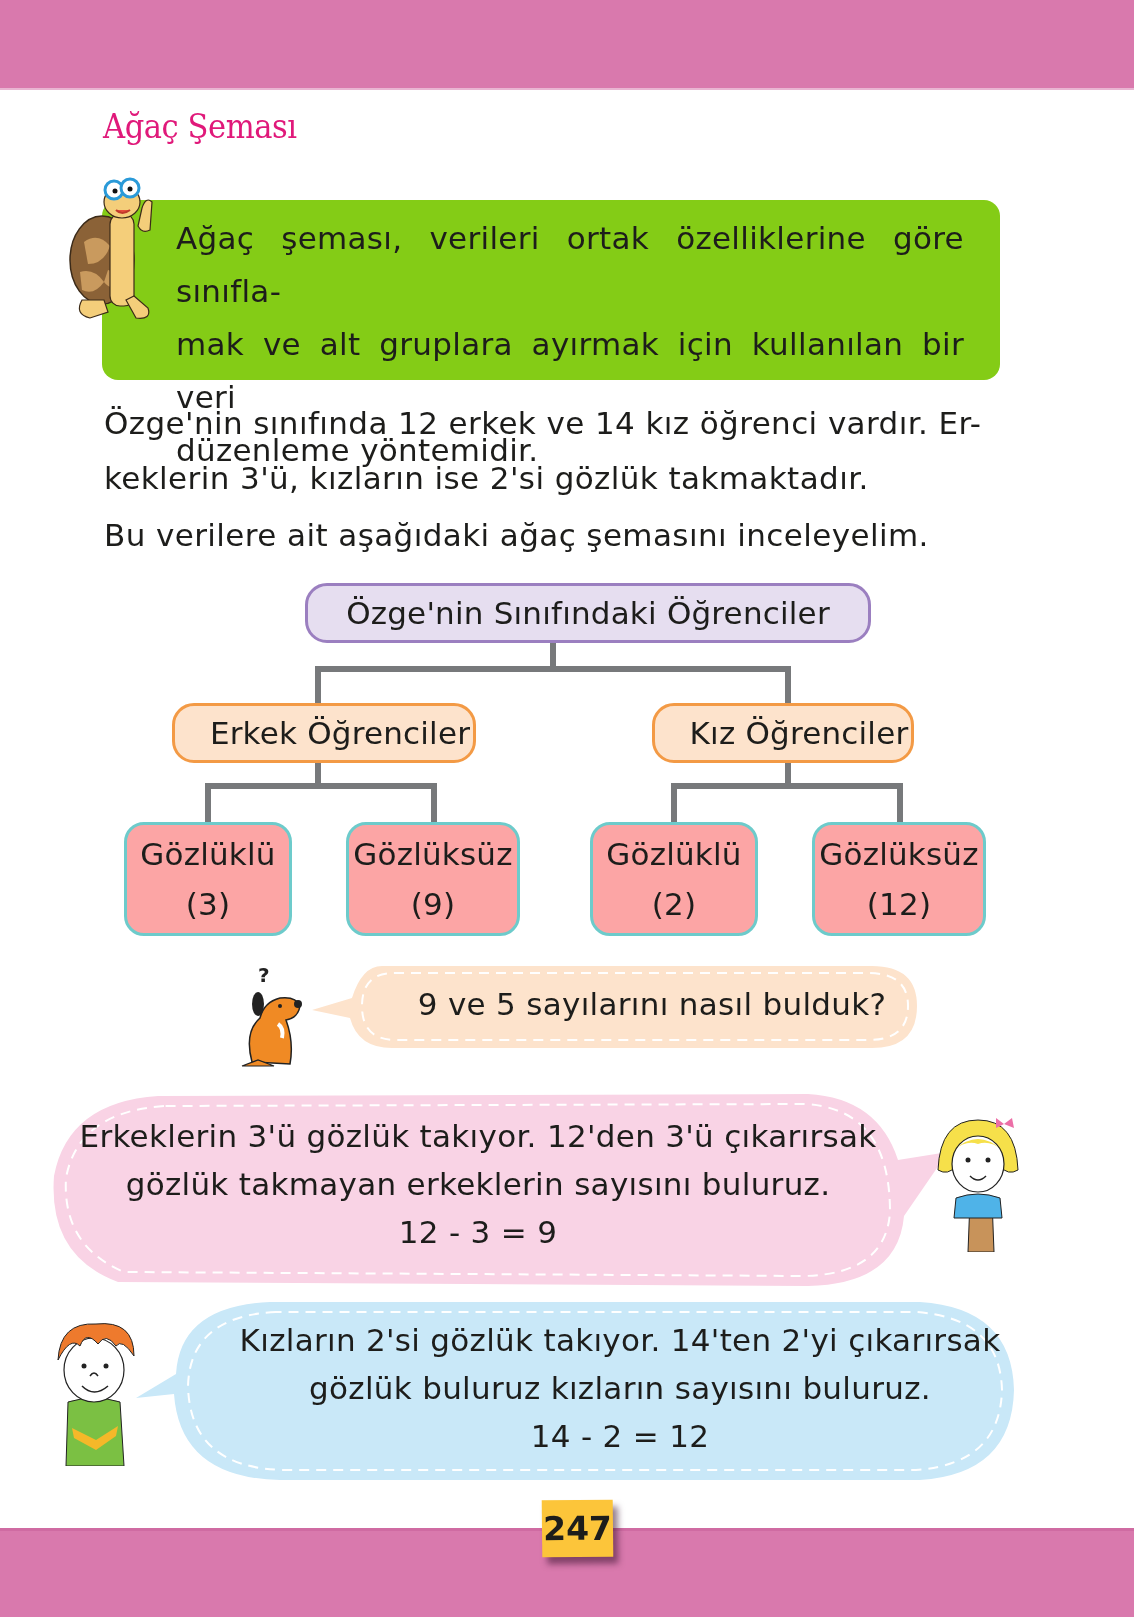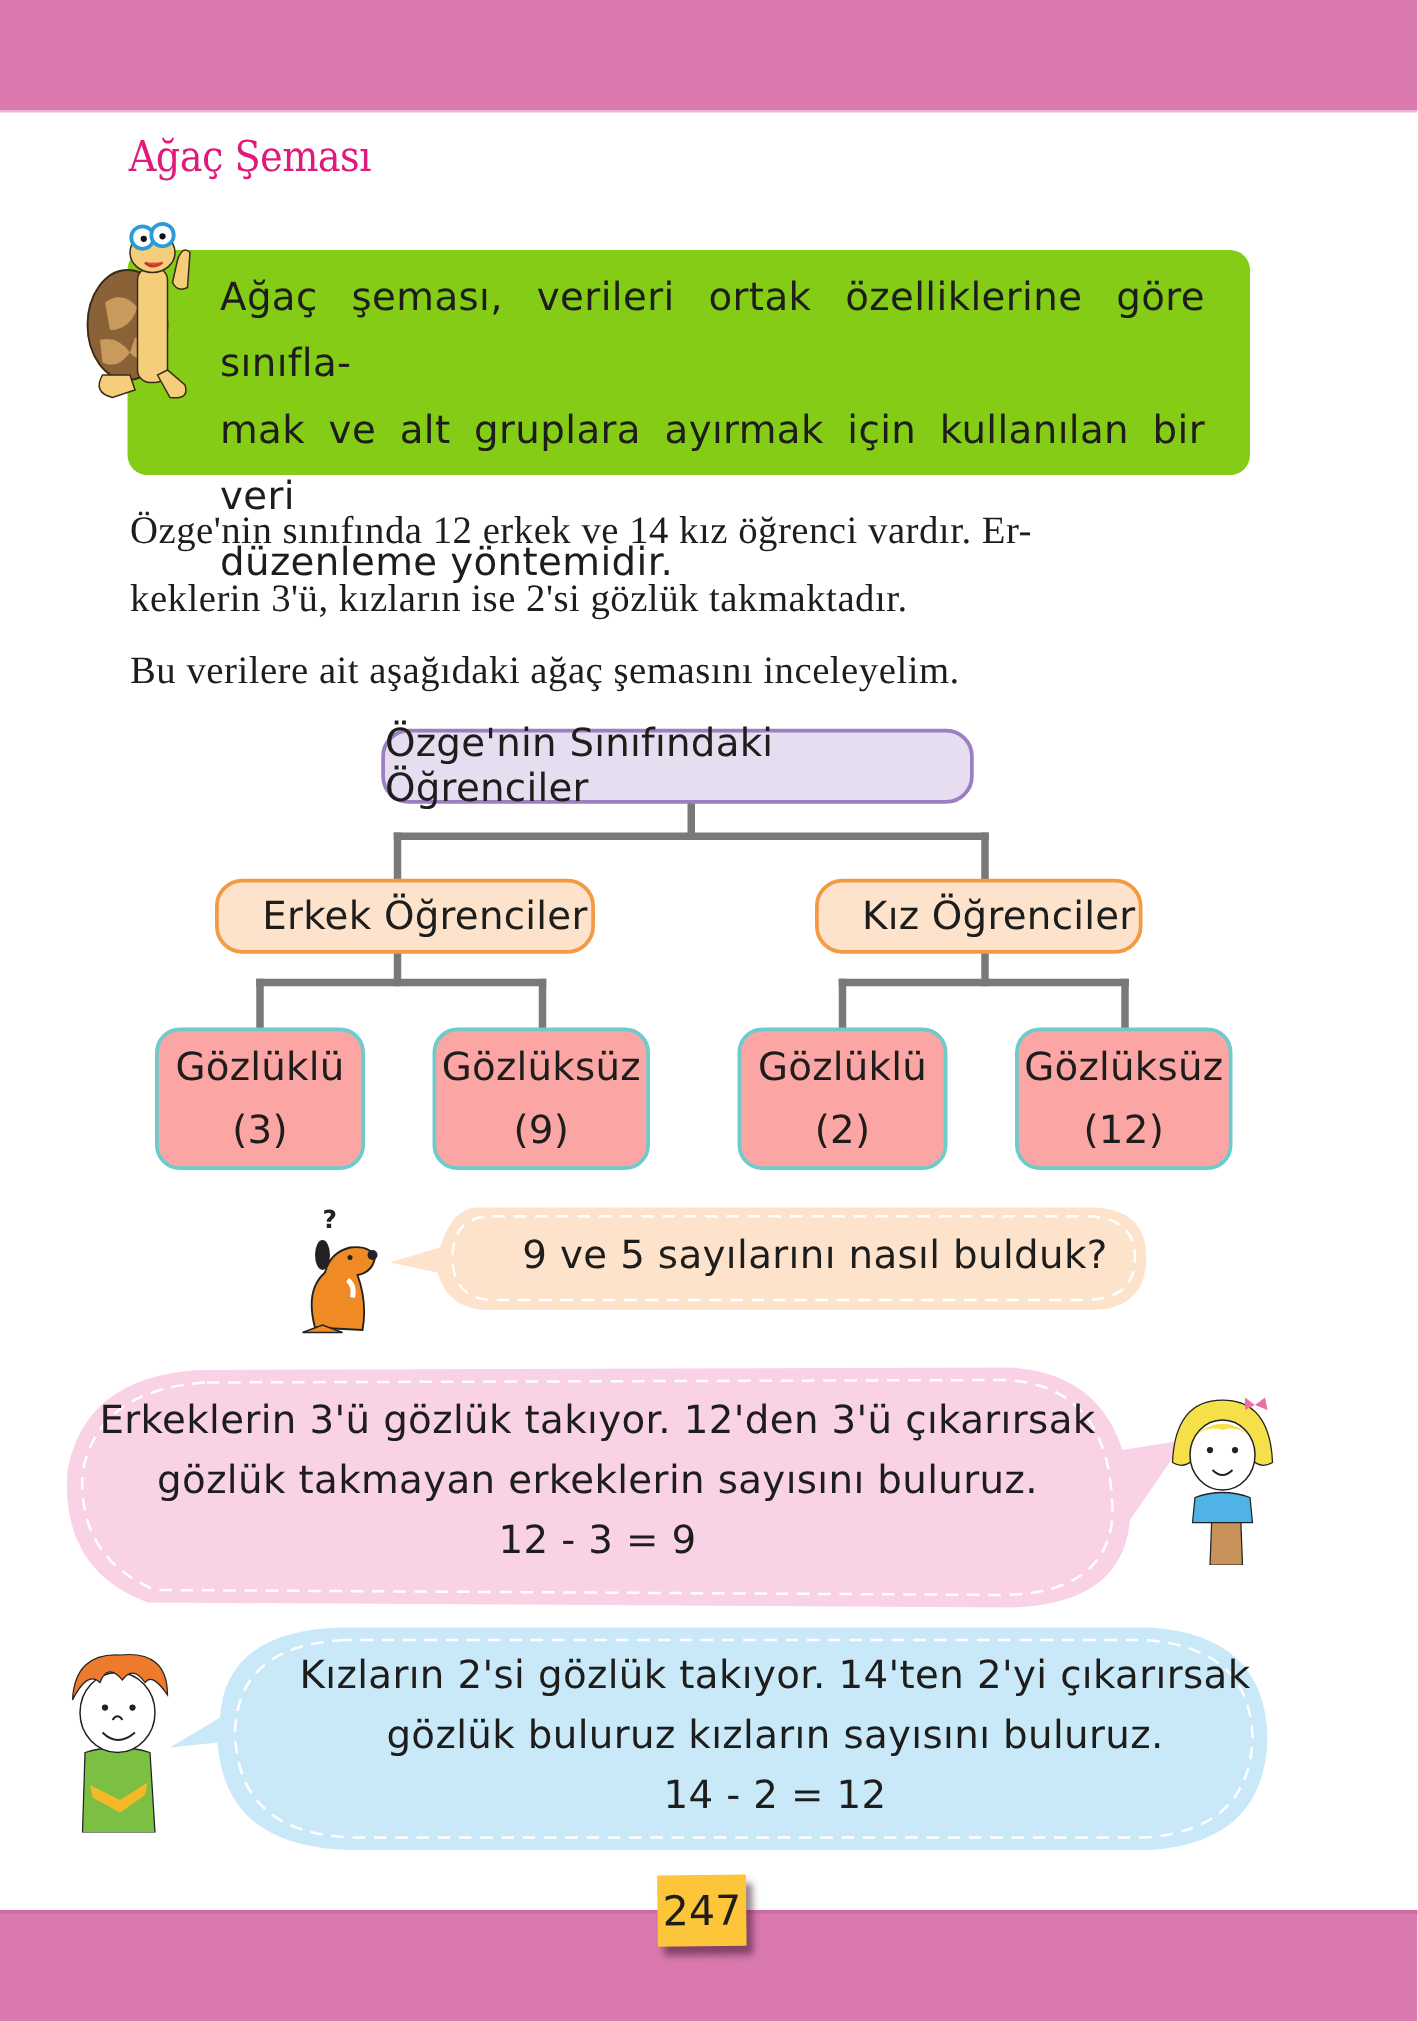--- a/index.html
+++ b/index.html
@@ -12,29 +12,29 @@
 
   .title { position: absolute; left: 103px; top: 106px; font-family: "DejaVu Serif", serif;
     font-size: 34px; color: #E0197A; letter-spacing: -0.5px; transform: scaleX(0.9); transform-origin: left; }
 
   .info-box { position: absolute; left: 102px; top: 200px; width: 898px; height: 180px;
     background: #84cc16; border-radius: 16px; padding: 12px 36px 0 74px; }
   .info-box p { font-size: 31px; line-height: 53px; text-align: justify; text-align-last: left; letter-spacing: 0.3px; }
 
   .turtle { position: absolute; left: 64px; top: 172px; width: 108px; height: 152px; }
 
-  .para { position: absolute; left: 104px; width: 900px; font-size: 31px; letter-spacing: 0.4px; font-family: Liberation Serif, serif; }
+  .para { position: absolute; left: 104px; width: 900px; font-size: 31px; letter-spacing: 0.4px; }
   .para-1 { top: 396px; line-height: 55px; text-align: justify; text-align-last: left; }
   .para-2 { top: 508px; line-height: 55px; }
 
   .tree-lines { position: absolute; left: 0; top: 0; width: 1134px; height: 1617px; pointer-events: none; }
 
   .node { position: absolute; display: flex; flex-direction: column; align-items: center; justify-content: center;
     font-size: 31px; border-radius: 22px; letter-spacing: 0.2px; }
-  .node-root { left: 305px; top: 583px; width: 474px; height: 60px; background: #E6DEF0; border: 3px solid #9B7FC0; }
+  .node-root { left: 305px; top: 583px; width: 566px; height: 60px; background: #E6DEF0; border: 3px solid #9B7FC0; }
   .node-mid { top: 703px; height: 60px; background: #FDE3CC; border: 3px solid #F39A45; padding-left: 32px; }
   .node-erkek { left: 172px; width: 304px; }
   .node-kiz { left: 652px; width: 262px; }
   .node-leaf { top: 822px; height: 114px; background: #fca5a5; border: 3px solid #6DCBCB; border-radius: 20px; line-height: 50px; }
   .leaf-1 { left: 124px; width: 168px; }
   .leaf-2 { left: 346px; width: 174px; }
   .leaf-3 { left: 590px; width: 168px; }
   .leaf-4 { left: 812px; width: 174px; }
 
   .bubble { position: absolute; }
@@ -45,23 +45,23 @@
   .dog-bubble .bubble-text { top: 22px; padding-left: 150px; }
 
   .pink-bubble { left: 48px; top: 1086px; width: 990px; height: 206px; }
   .pink-bubble .bubble-text { top: 26px; width: 860px; left: 0; }
 
   .blue-bubble { left: 40px; top: 1294px; width: 990px; height: 190px; }
   .blue-bubble .bubble-text { top: 22px; left: 170px; width: 820px; }
 
   .char { position: absolute; }
 
-  .page-num { position: absolute; left: 526px; top: 1500px; width: 71px; height: 57px; background: #FCC53A;
+  .page-num { position: absolute; left: 542px; top: 1500px; width: 71px; height: 57px; background: #FCC53A;
     box-shadow: 5px 7px 6px rgba(60,20,50,0.55); display: flex; align-items: center; justify-content: center;
-    font-size: 33px; color: #1d1d1b; transform: rotate(-0.6deg); }
+    font-size: 33px; color: #1d1d1b; transform: rotate(-0.6deg); font-weight: bold; }
 </style>
 </head>
 <body>
 
 <div class="band band-top"></div>
 
 <div class="title">Ağaç Şeması</div>
 
 <div class="info-box">
   <p>

